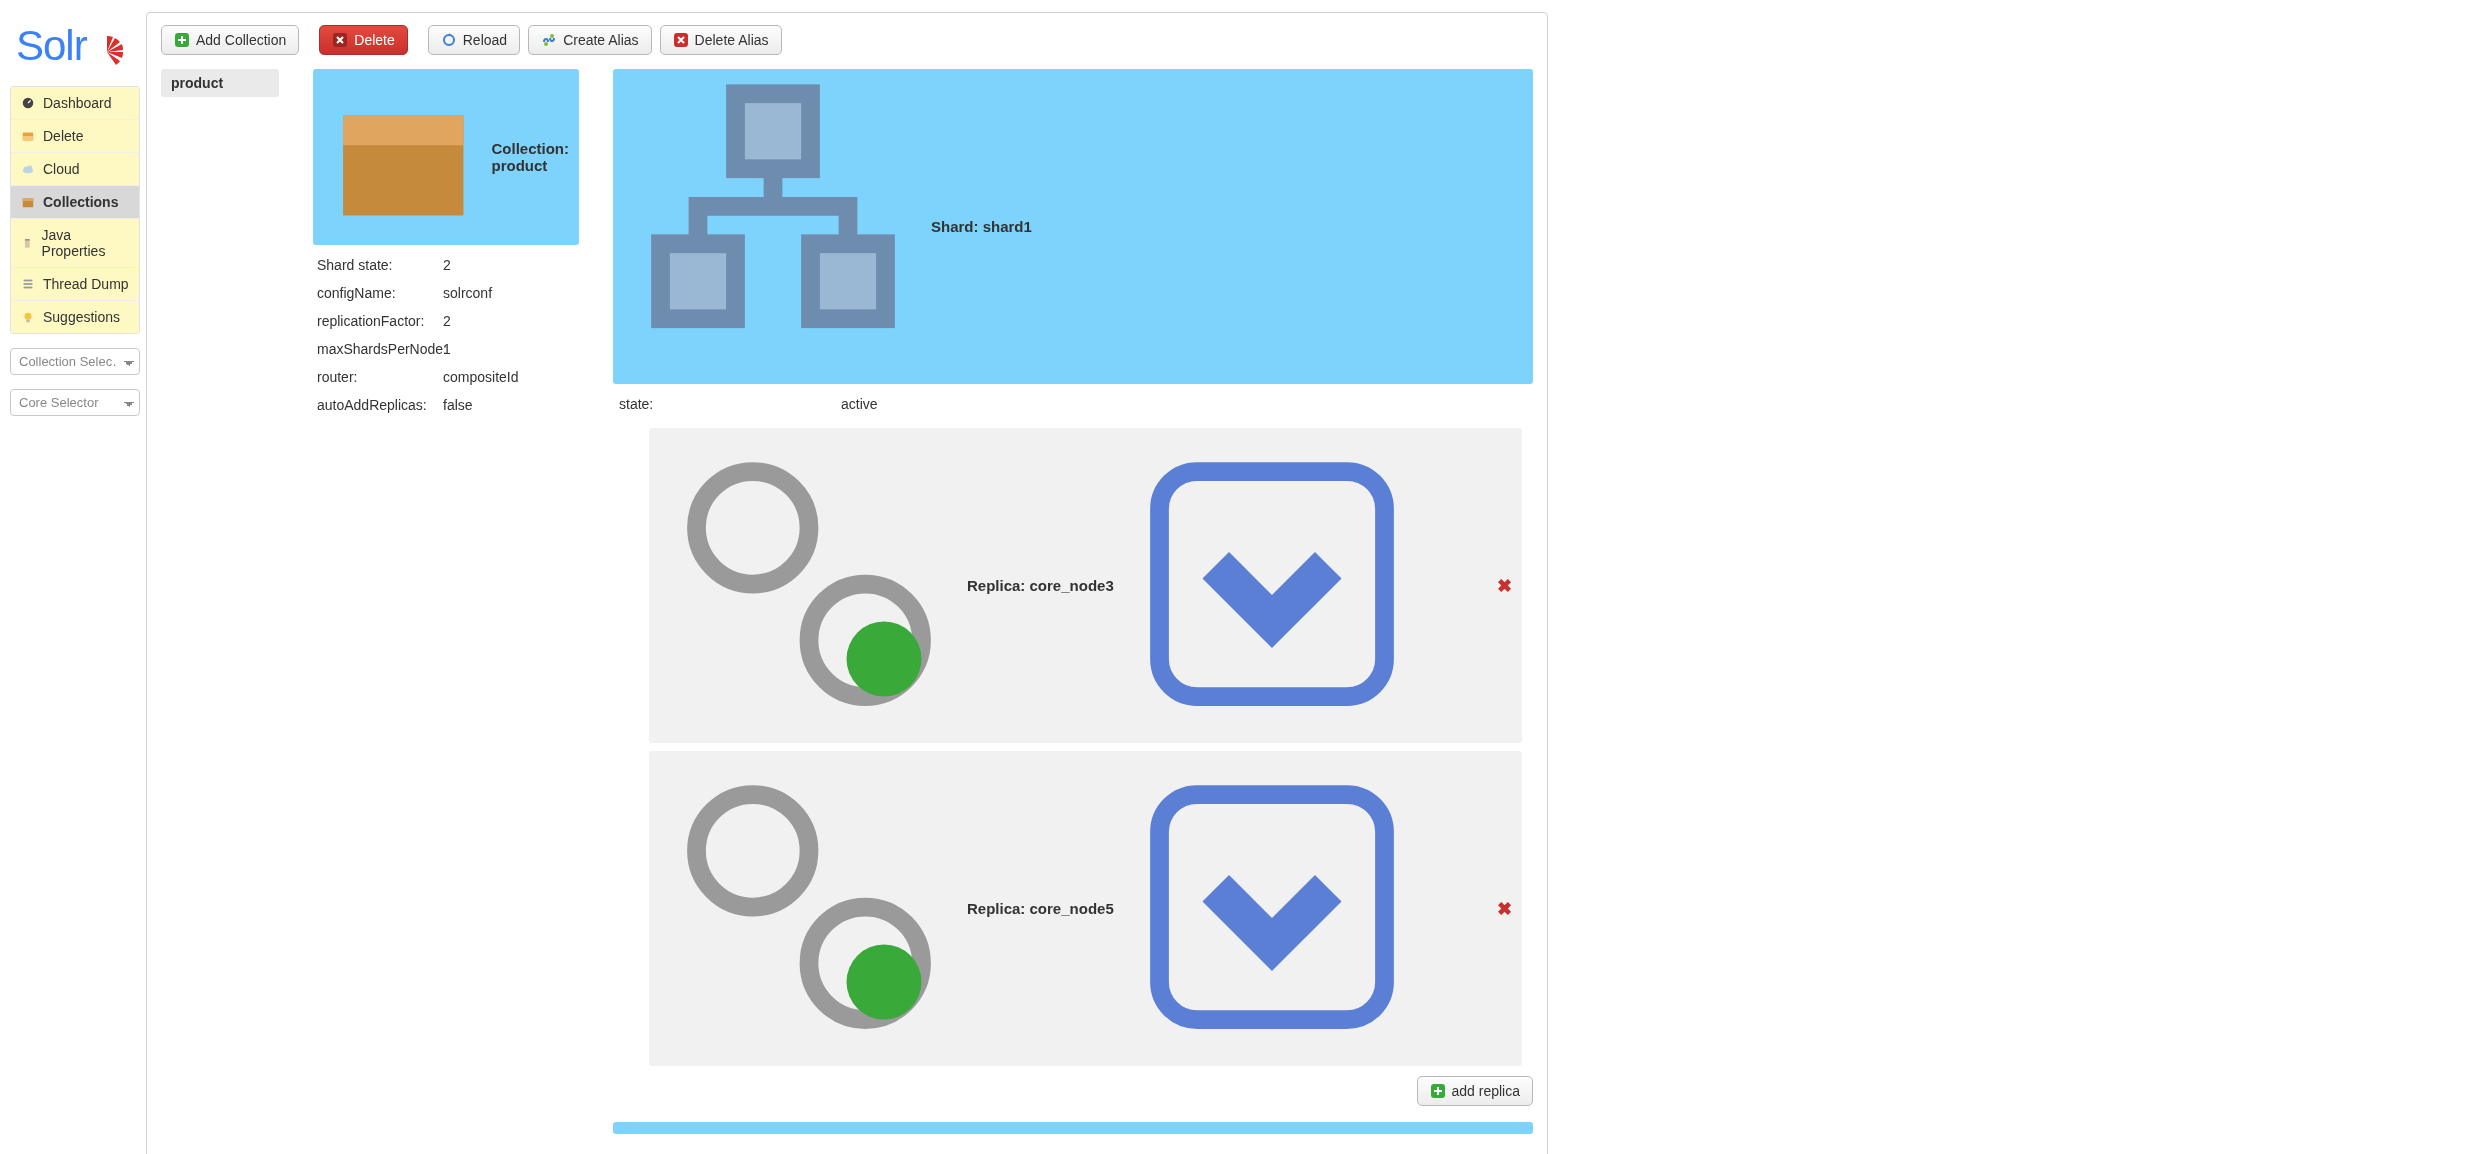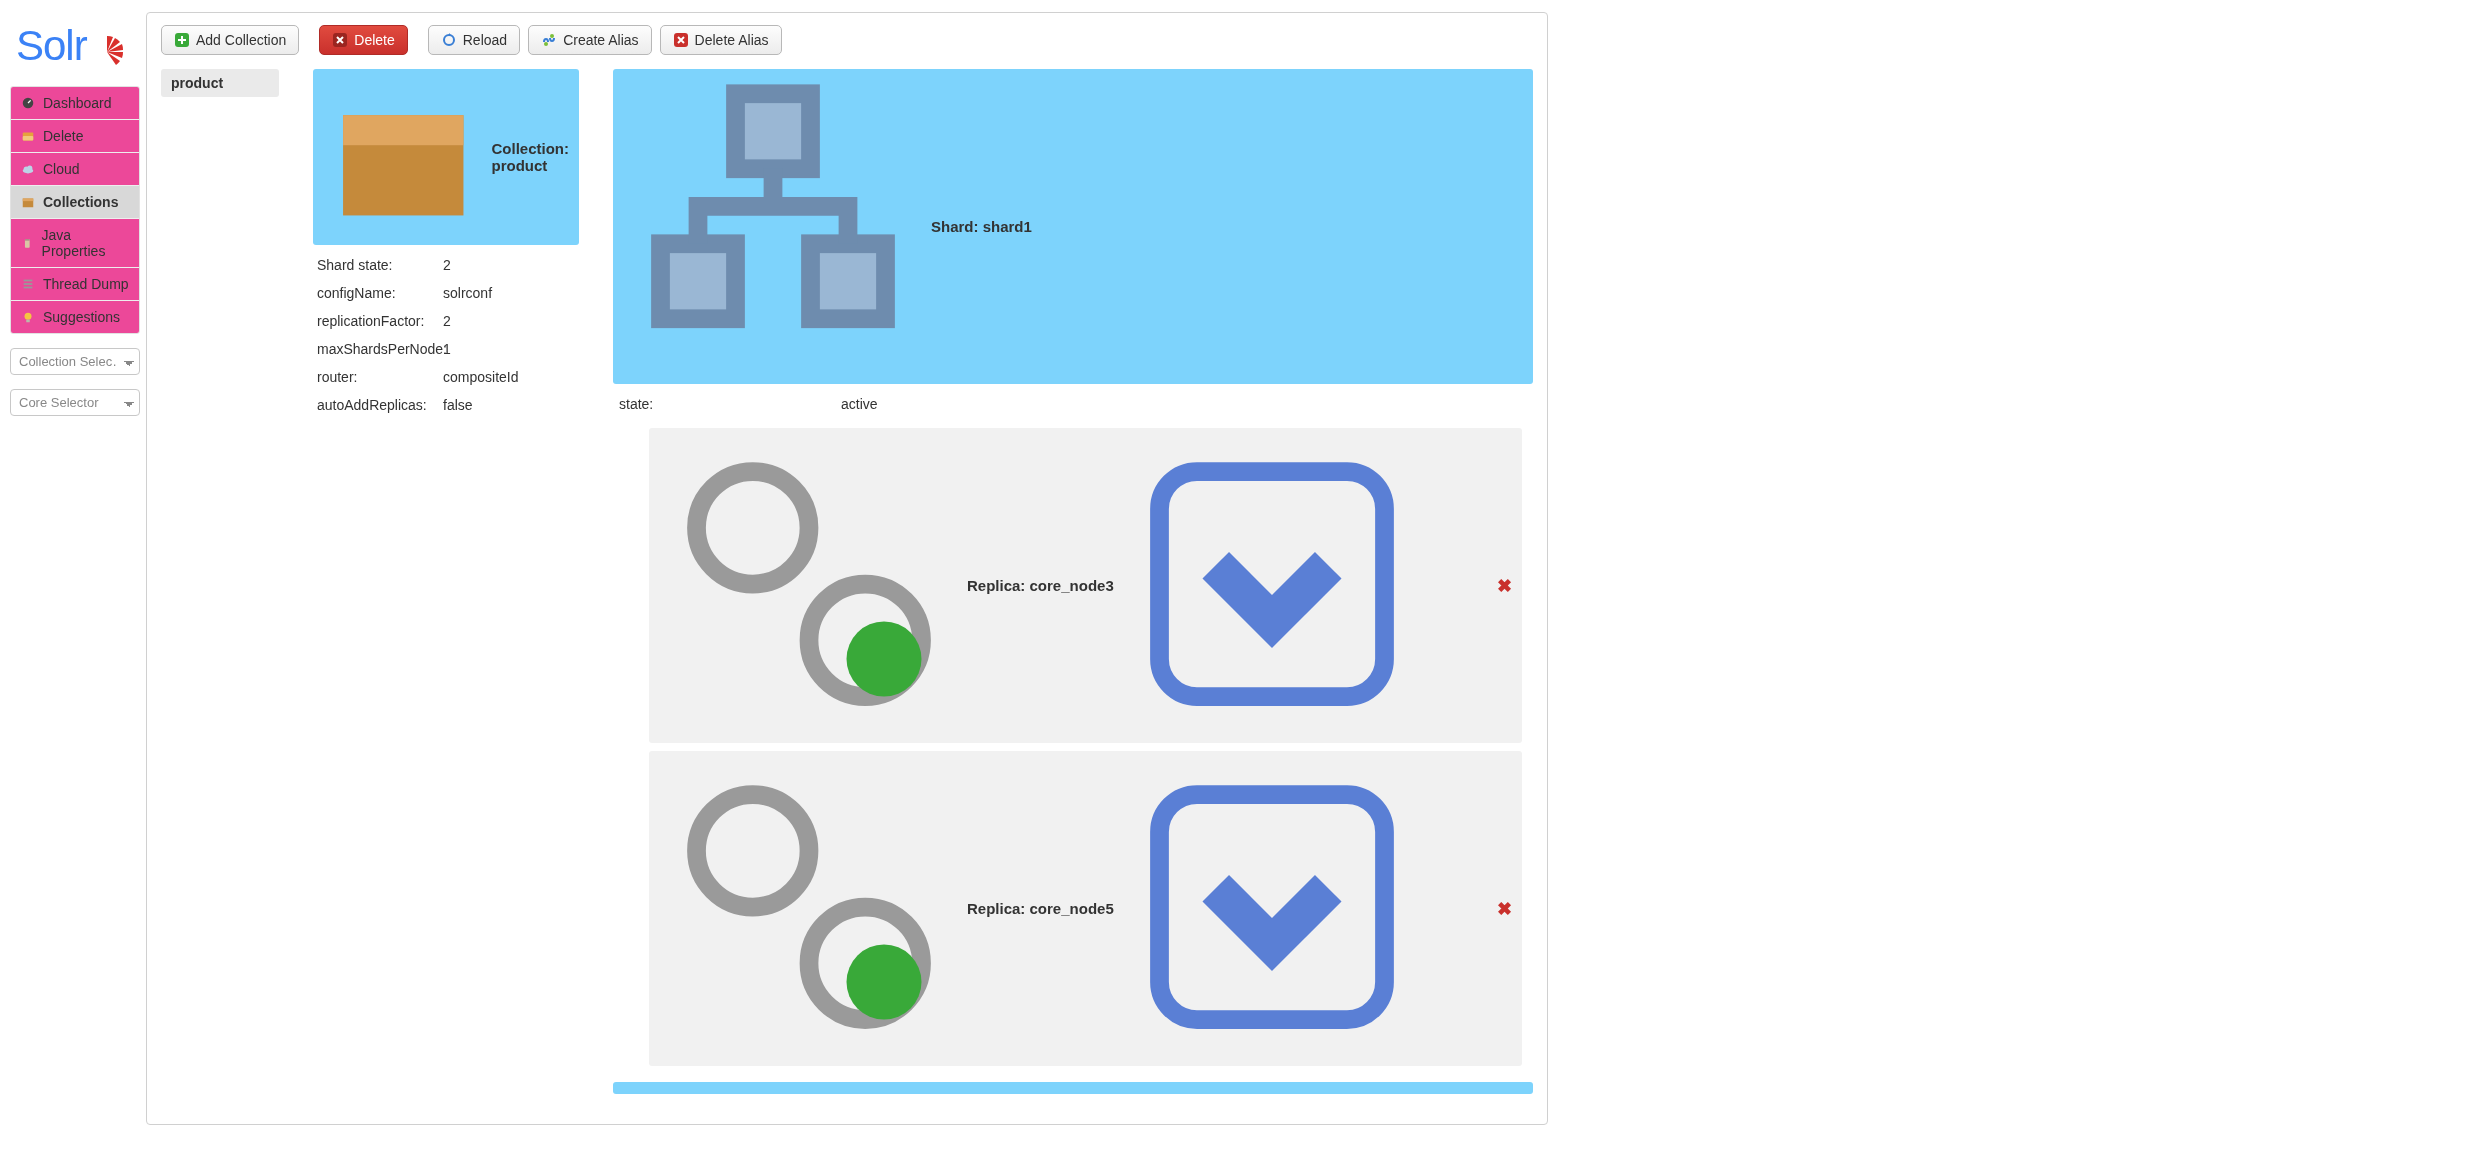--- a/index.html
+++ b/index.html
@@ -11,21 +11,21 @@
   .side { width:130px; flex:0 0 130px; margin-right:6px; }
   .main { flex:1; border:1px solid #d0d0d0; border-radius:4px; padding:12px 14px 14px 14px; min-height:440px; }
 
   
   .logo { display:flex; align-items:flex-end; gap:2px; padding:10px 4px 16px 6px; }
   .logo .word { font-size:42px; font-weight:300; letter-spacing:-1px; color:#3b82f6; }
   .logo svg { width:36px; height:36px; }
 
   
   .nav { border:1px solid #e2e2e2; border-radius:3px; overflow:hidden; }
-  .nav-item { display:flex; align-items:center; gap:8px; padding:8px 10px; background:#ec4899; border-bottom:1px solid #eee; cursor:pointer; color:#333; }
+  .nav-item { display:flex; align-items:center; gap:8px; padding:8px 10px; background:#fef9c3; border-bottom:1px solid #eee; cursor:pointer; color:#333; }
   .nav-item:last-child { border-bottom:none; }
   .nav-item.active { background:#d8d8d8; font-weight:bold; }
   .nav-item .ic { width:14px; height:14px; display:inline-flex; align-items:center; justify-content:center; }
   .nav-item span.label { font-size:14px; }
 
   .selector { margin-top:14px; }
   .selector select { width:100%; color:#888; font-size:13px; padding:5px 22px 5px 8px; border:1px solid #c8c8c8; border-radius:4px; background:#fff; -webkit-appearance:none; appearance:none; background-image: linear-gradient(45deg, transparent 50%, #888 50%), linear-gradient(135deg, #888 50%, transparent 50%); background-position: right 10px top 12px, right 5px top 12px; background-size:5px 5px,5px 5px; background-repeat:no-repeat; }
 
   
   .toolbar { display:flex; gap:20px; margin-bottom:14px; }
@@ -358,20 +358,30 @@
                     <use href="#i-replica"></use>
                   </svg></span>
       <span class="label"><span>Replica: </span><span>core_node5</span></span>
       <span class="ic"><svg viewBox="0 0 16 16">
                     <use href="#i-expand"></use>
                   </svg></span>
       <span class="spacer"></span>
       <span class="deleteX">✖</span>
     </div>
             </div>
+    <div class="add-row">
+      <button class="btn">
+        <span class="ic">
+                  <svg viewBox="0 0 16 16">
+                    <use href="#i-plus"></use>
+                  </svg>
+                </span>
+        <span>add replica</span>
+      </button>
+    </div>
           </div>
           <div class="shard">
     <div class="panel-head">
       
       
     </div>
 
     </div>
         </div>
 

